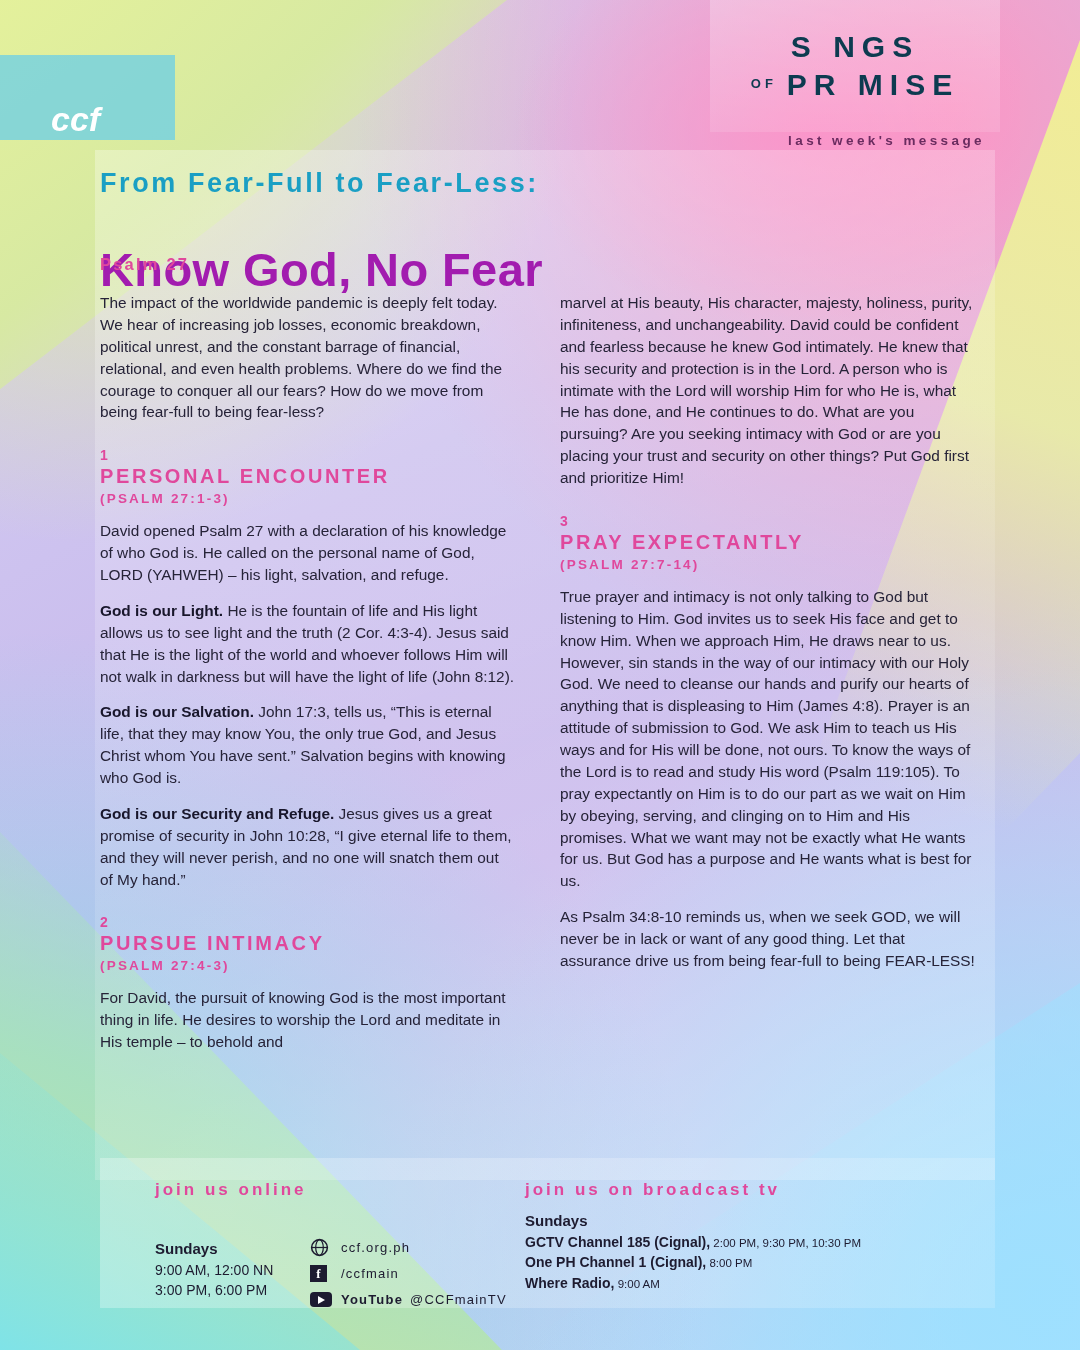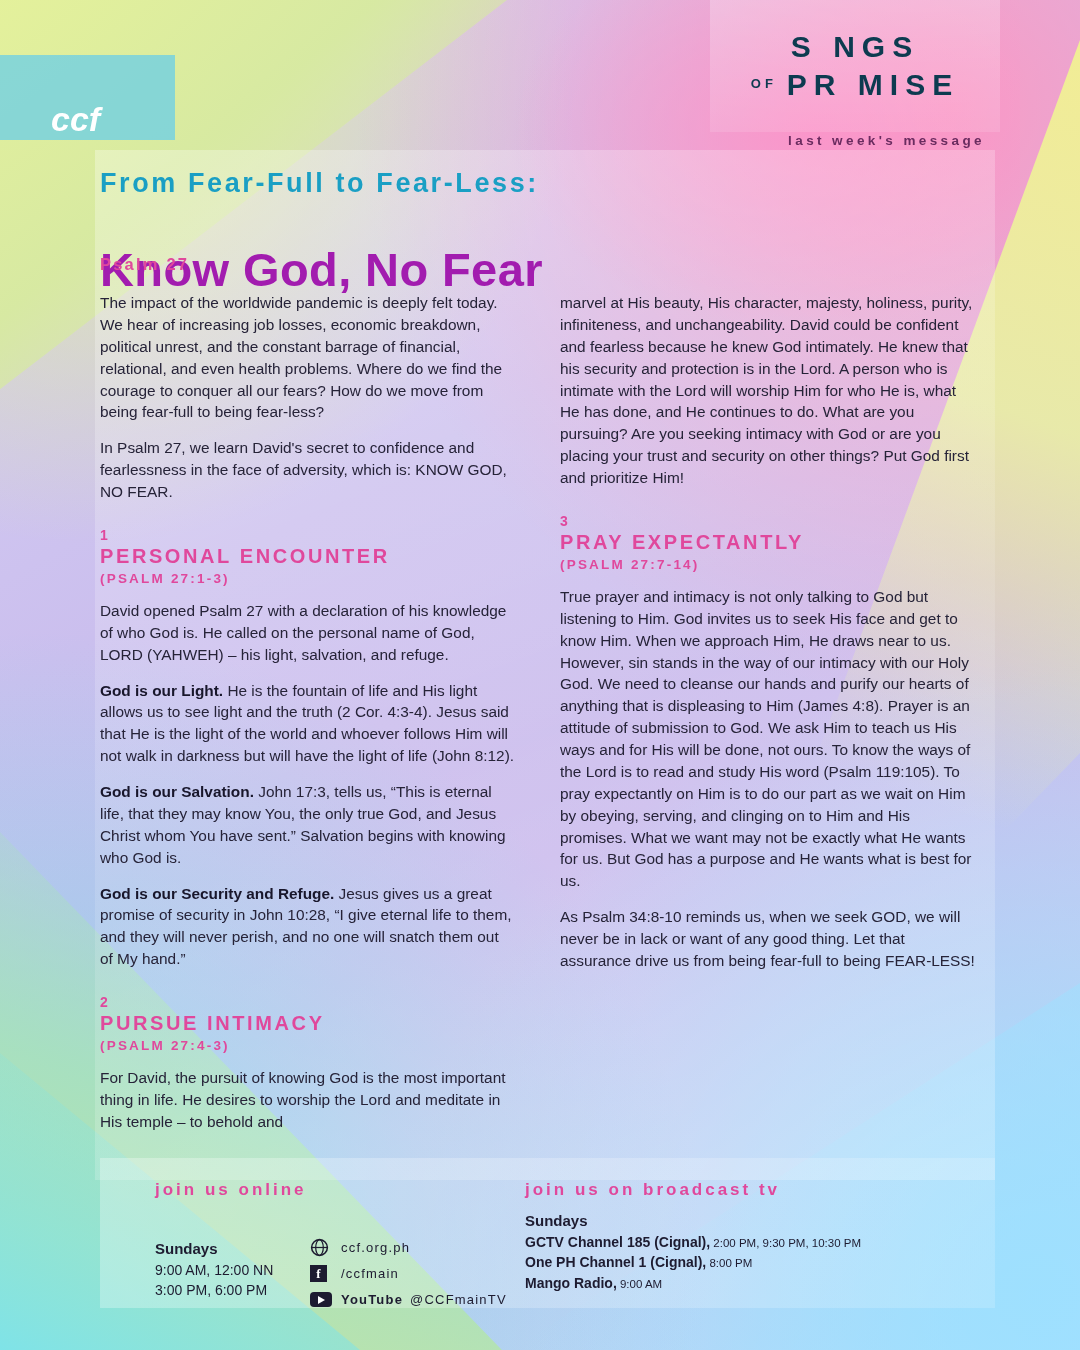--- a/index.html
+++ b/index.html
@@ -181,21 +181,20 @@
 <div class="lastweek">last week's message</div>
 
 <div class="kicker">From Fear-Full to Fear-Less:</div>
 <h1 class="headline">Know God, No Fear</h1>
 <div class="verse-ref">Psalm 27</div>
 
 <div class="cols">
 
   <div class="col col-left">
     <p>The impact of the worldwide pandemic is deeply felt today. We hear of increasing job losses, economic breakdown, political unrest, and the constant barrage of financial, relational, and even health problems. Where do we find the courage to conquer all our fears? How do we move from being fear-full to being fear-less?</p>
-    <p>In Psalm 27, we learn David's secret to confidence and fearlessness in the face of adversity, which is: KNOW GOD, NO FEAR.</p>
 
     <div class="num">1</div>
     <div class="sect">PERSONAL ENCOUNTER</div>
     <div class="sect-ref">(PSALM 27:1-3)</div>
 
     <p>David opened Psalm 27 with a declaration of his knowledge of who God is. He called on the personal name of God, LORD (YAHWEH) – his light, salvation, and refuge.</p>
 
     <div class="para">
       <b>God is our Light.</b><span> He is the fountain of life and His light allows us to see light and the truth (2 Cor. 4:3-4). Jesus said that He is the light of the world and whoever follows Him will not walk in darkness but will have the light of life (John 8:12).</span>
     </div>
@@ -270,16 +269,16 @@
   <div class="f-col-b">
     <div class="f-head">join us on broadcast tv</div>
     <div class="f-sun">Sundays</div>
     <div class="f-line">
       <b>GCTV Channel 185 (Cignal),</b><span class="sm"> 2:00 PM, 9:30 PM, 10:30 PM</span>
     </div>
     <div class="f-line">
       <b>One PH Channel 1 (Cignal),</b><span class="sm"> 8:00 PM</span>
     </div>
     <div class="f-line">
-      <b>Mango Radio,</b><span class="sm"> 9:00 AM</span>
+      <b>Where Radio,</b><span class="sm"> 9:00 AM</span>
     </div>
   </div>
 </div>
 
 </body></html>

